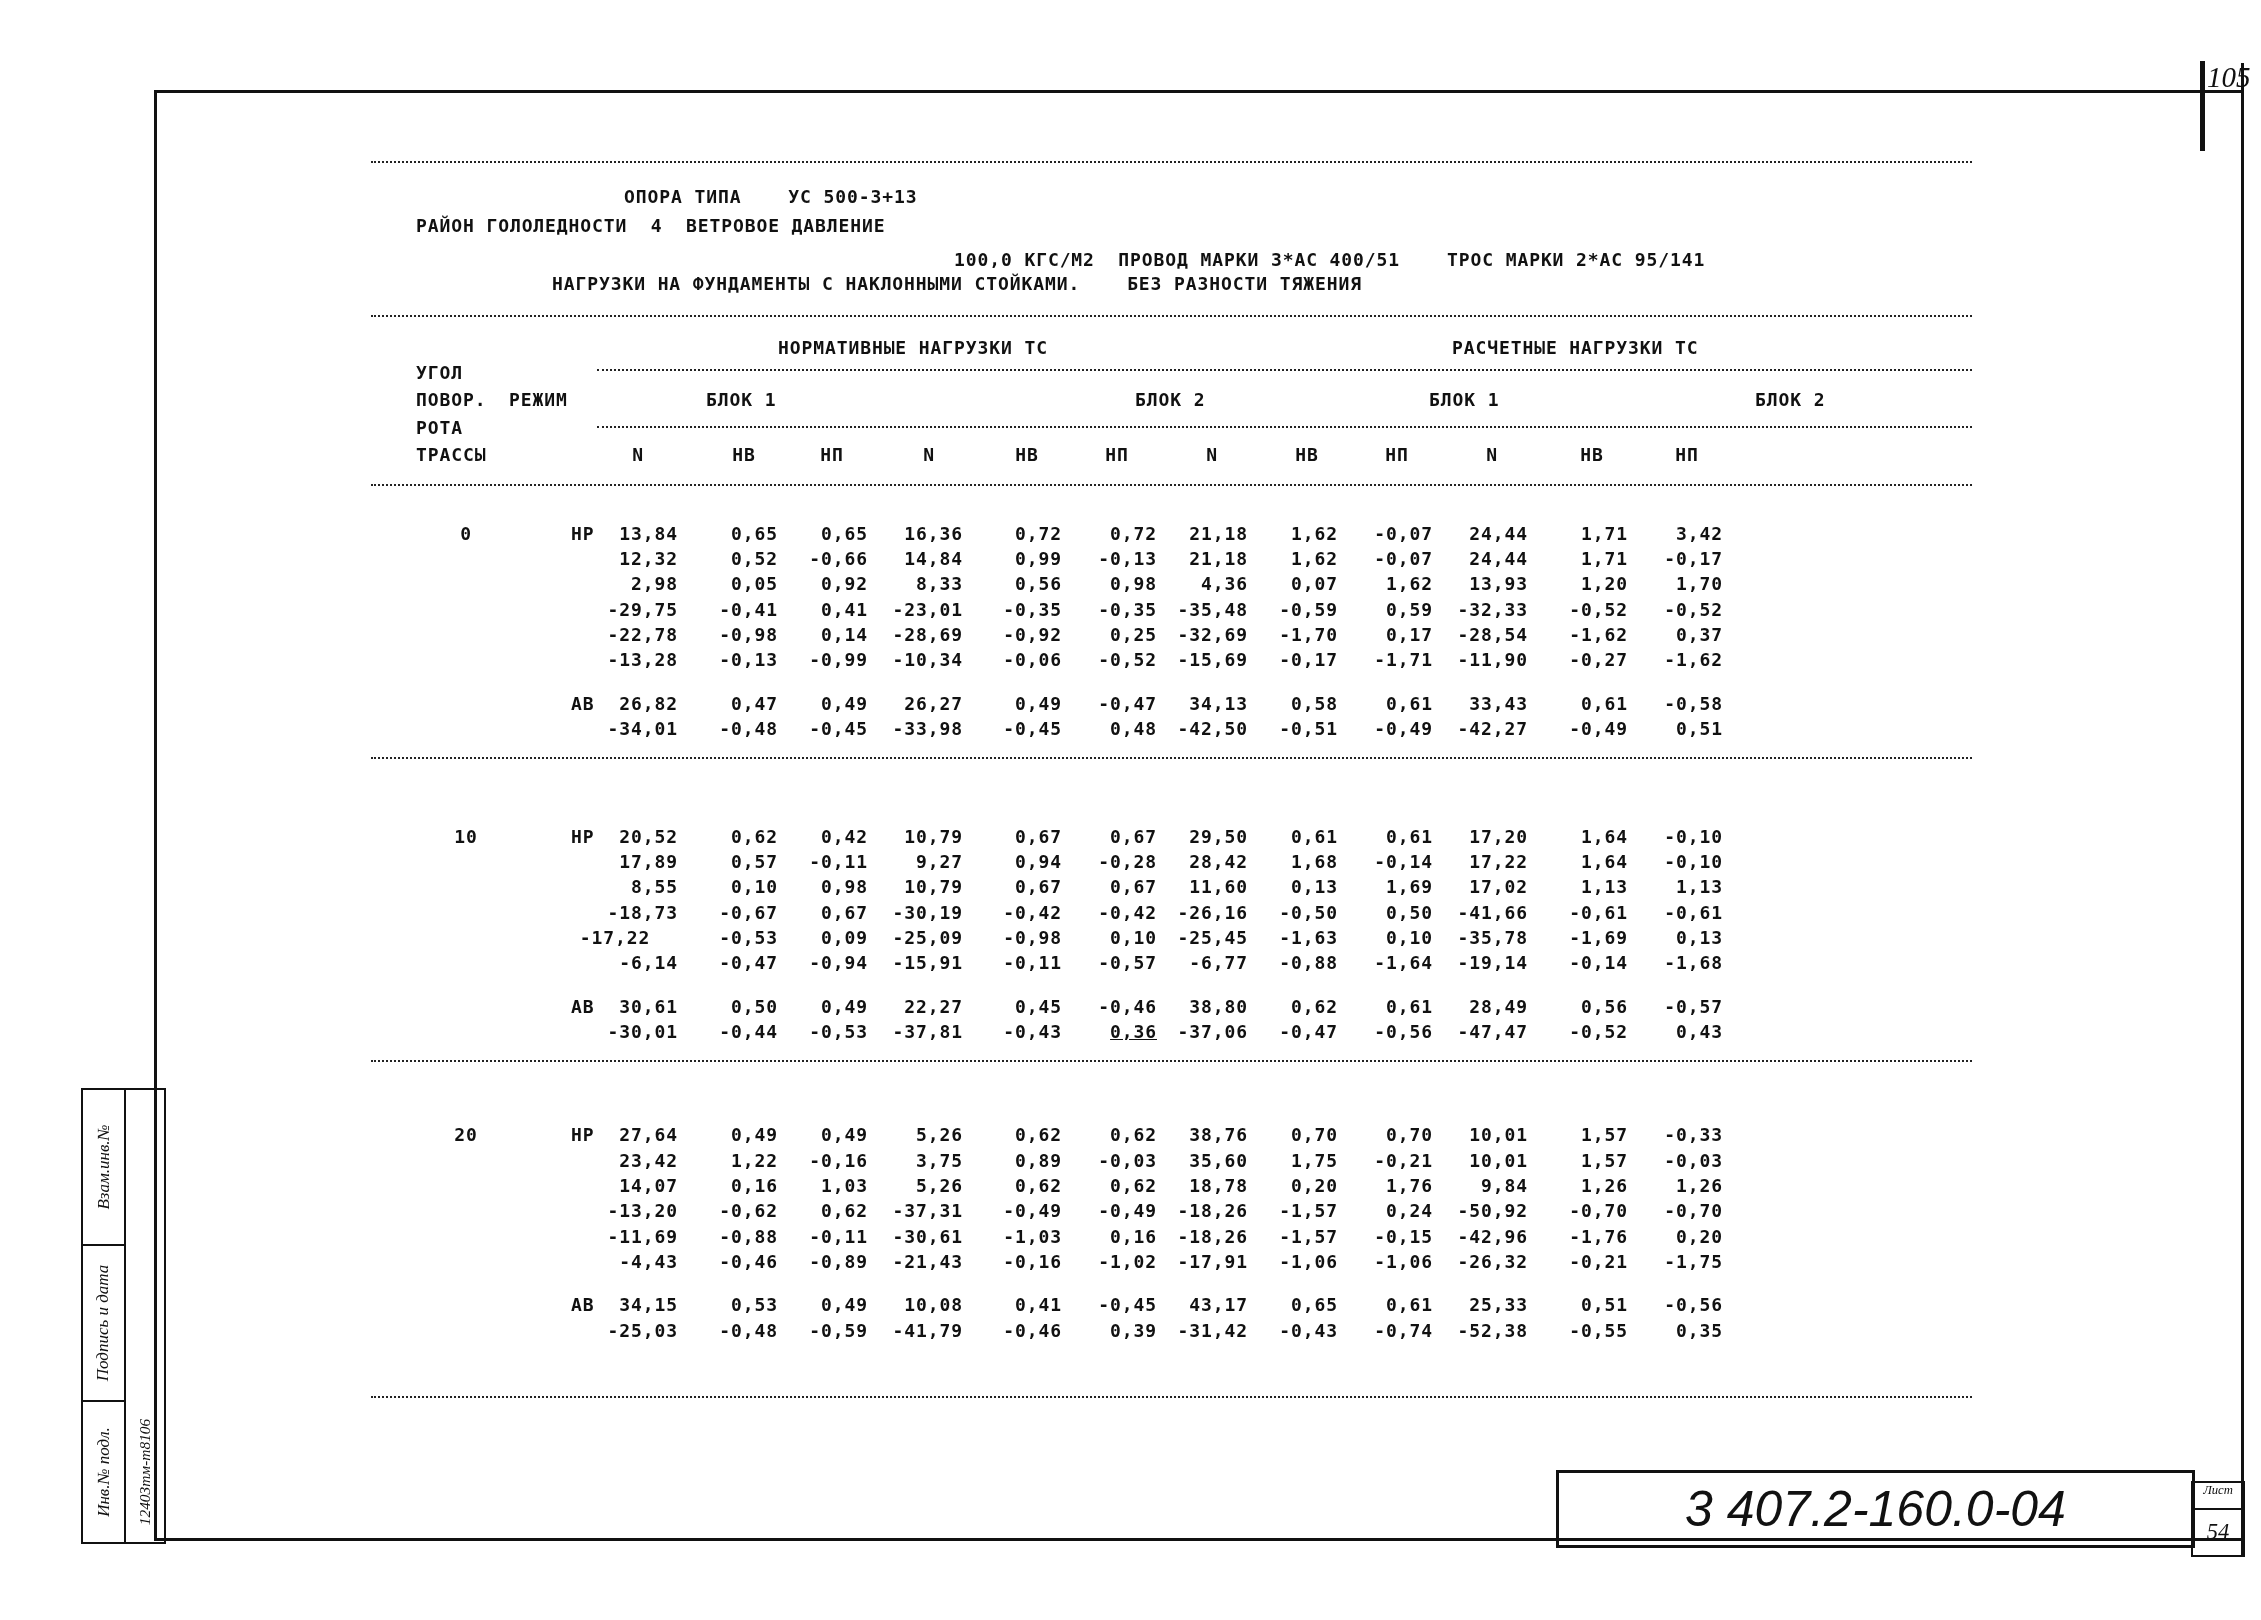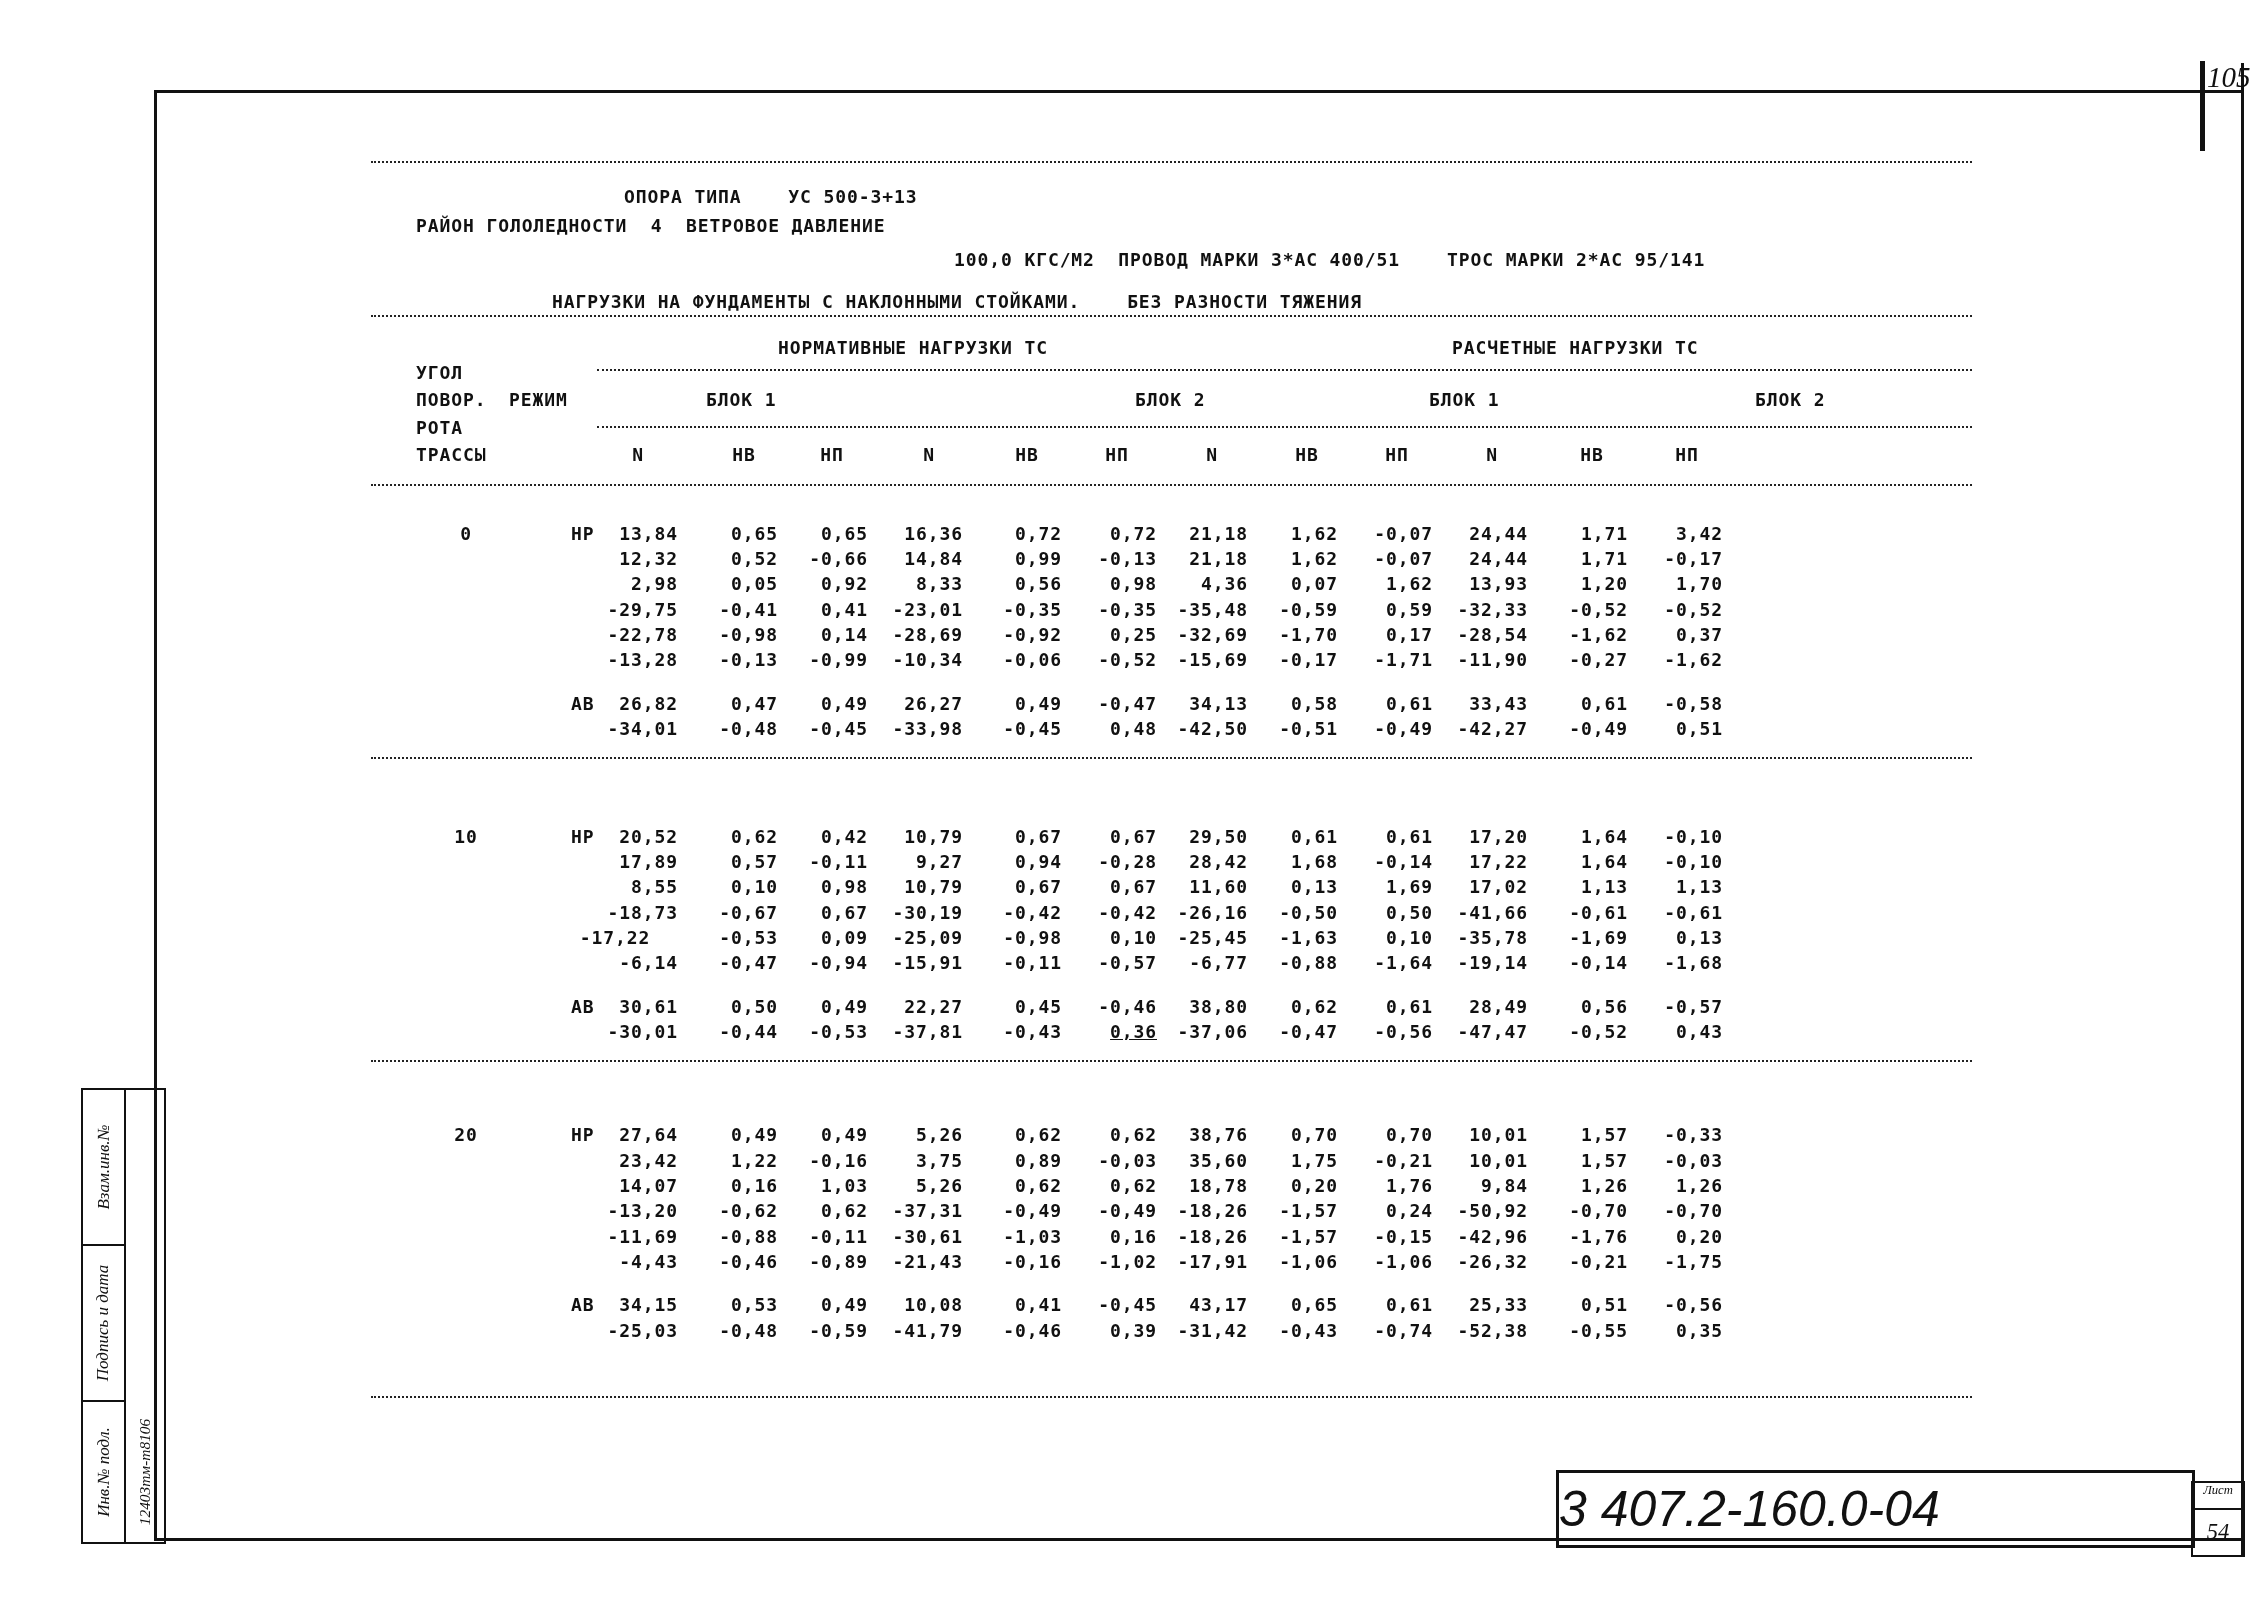--- a/index.html
+++ b/index.html
@@ -8,21 +8,21 @@
   .frame-right{position:absolute;left:2241px;top:63px;width:2.7px;height:1492px;background:#111;}
   .frame-bottom{position:absolute;left:154px;top:1538px;width:2089px;height:2.7px;background:#111;}
   .pagenum{position:absolute;left:2207px;top:61px;font:italic 29px "Liberation Serif",serif;}
   .pagenum-tick{position:absolute;left:2200px;top:61px;width:4.5px;height:90px;background:#111;}
   .sidestamp{position:absolute;left:81px;top:1088px;width:81px;height:452px;border:2.7px solid #111;}
   .sidestamp .col{position:absolute;top:0;bottom:0;border-right:2.7px solid #111;}
   .sidestamp .cell{position:absolute;left:0;width:41px;border-bottom:2.7px solid #111;display:flex;align-items:center;justify-content:center;}
   .sidestamp .cell span{transform:rotate(-90deg);white-space:nowrap;font:italic 17px "Liberation Serif",serif;}
   .sidestamp .cell2{position:absolute;left:43px;width:38px;display:flex;align-items:center;justify-content:center;}
   .sidestamp .cell2 span{transform:rotate(-90deg);white-space:nowrap;font:italic 15.4px "Liberation Serif",serif;}
-  .titleblock{position:absolute;left:1556px;top:1470px;width:633px;height:72px;border:3.6px solid #111;display:flex;align-items:center;justify-content:flex-start;font:italic 50px "Liberation Sans",sans-serif;}
+  .titleblock{position:absolute;left:1556px;top:1470px;width:633px;height:72px;border:3.6px solid #111;display:flex;align-items:center;justify-content:center;font:italic 50px "Liberation Sans",sans-serif;}
   .sheetbox{position:absolute;left:2191px;top:1481px;width:50px;height:72px;border:2.3px solid #111;}
   .sheetbox .top{height:25px;border-bottom:2.3px solid #111;font:italic 12.7px "Liberation Serif",serif;text-align:center;}
   .sheetbox .bot{font:italic 22.6px "Liberation Serif",serif;text-align:center;padding-top:9px;}
   .printout{position:absolute;left:371px;top:161px;width:1601px;font-size:18px;font-weight:bold;letter-spacing:0.9px;}
   .dash{position:absolute;left:0;right:0;border-top:2.7px dotted #222;}
   .hdr-line{position:absolute;white-space:pre;}
   .row{position:absolute;left:0;width:100%;height:27px;}
   .cell{position:absolute;text-align:right;width:90px;}
   .angle{position:absolute;left:77px;width:36px;text-align:center;}
   .mode{position:absolute;left:156px;width:45px;margin-left:44px;}
@@ -60,21 +60,21 @@
   <div class="top">Лист</div>
   <div class="bot">54</div>
 </div>
 
 <div class="printout">
   <div class="dash" style="top:0;"></div>
 
   <div class="hdr-line" style="left:253px;top:25px;"><span>ОПОРА ТИПА</span>    <span>УС 500-3+13</span></div>
   <div class="hdr-line" style="left:45px;top:54px;"><span>РАЙОН ГОЛОЛЕДНОСТИ</span>  <span>4</span>  <span>ВЕТРОВОЕ ДАВЛЕНИЕ</span></div>
   <div class="hdr-line" style="left:583px;top:88px;"><span>100,0 КГС/М2</span>  <span>ПРОВОД МАРКИ</span> <span>3*АС 400/51</span>    <span>ТРОС МАРКИ</span> <span>2*АС 95/141</span></div>
-  <div class="hdr-line" style="left:181px;top:130px;"><span>НАГРУЗКИ НА ФУНДАМЕНТЫ С НАКЛОННЫМИ СТОЙКАМИ.</span>    <span>БЕЗ РАЗНОСТИ ТЯЖЕНИЯ</span></div>
+  <div class="hdr-line" style="left:181px;top:112px;"><span>НАГРУЗКИ НА ФУНДАМЕНТЫ С НАКЛОННЫМИ СТОЙКАМИ.</span>    <span>БЕЗ РАЗНОСТИ ТЯЖЕНИЯ</span></div>
 
   <div class="dash" style="top:154px;"></div>
   <div class="hdr-line" style="left:407px;top:176px;">НОРМАТИВНЫЕ НАГРУЗКИ ТС</div>
   <div class="hdr-line" style="left:1081px;top:176px;">РАСЧЕТНЫЕ НАГРУЗКИ ТС</div>
   <div class="dash" style="top:208px;left:226px;"></div>
   <div class="hdr-line" style="left:45px;top:201px;">УГОЛ</div>
   <div class="hdr-line" style="left:45px;top:228px;">ПОВОР.</div>
   <div class="hdr-line" style="left:138px;top:228px;">РЕЖИМ</div>
   <div class="hdr-line" style="left:45px;top:256px;">РОТА</div>
   <div class="hdr-line" style="left:45px;top:283px;">ТРАССЫ</div>

